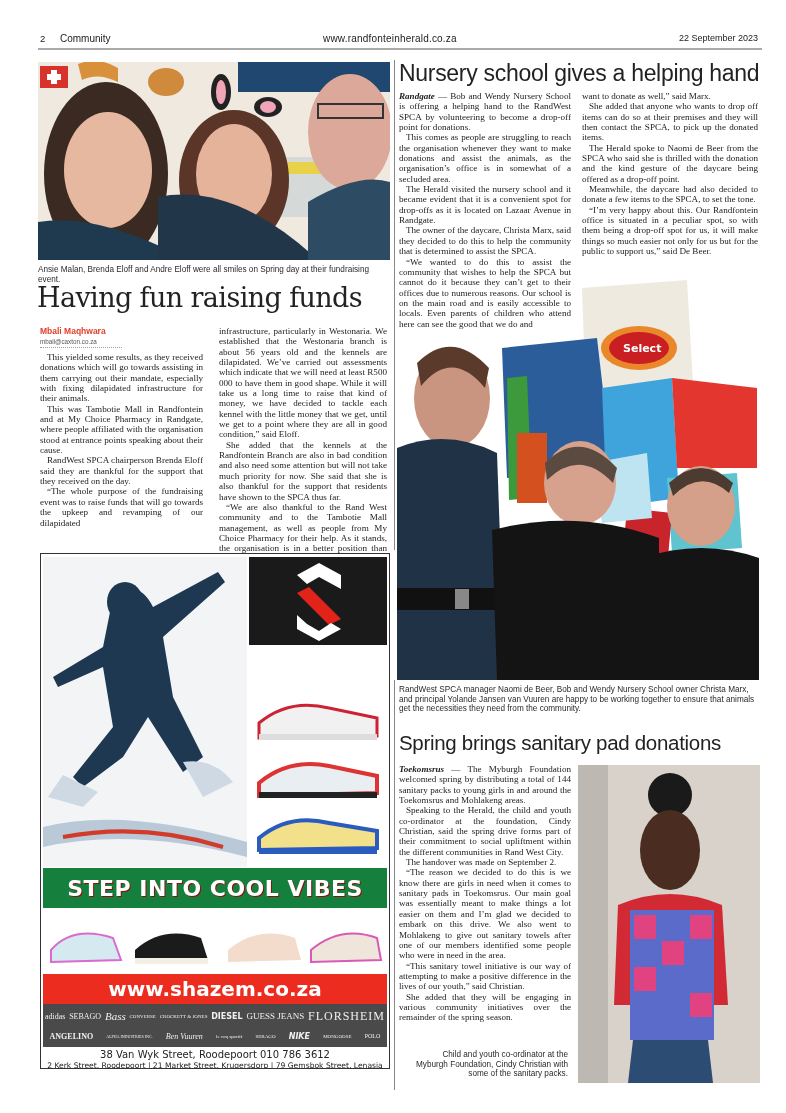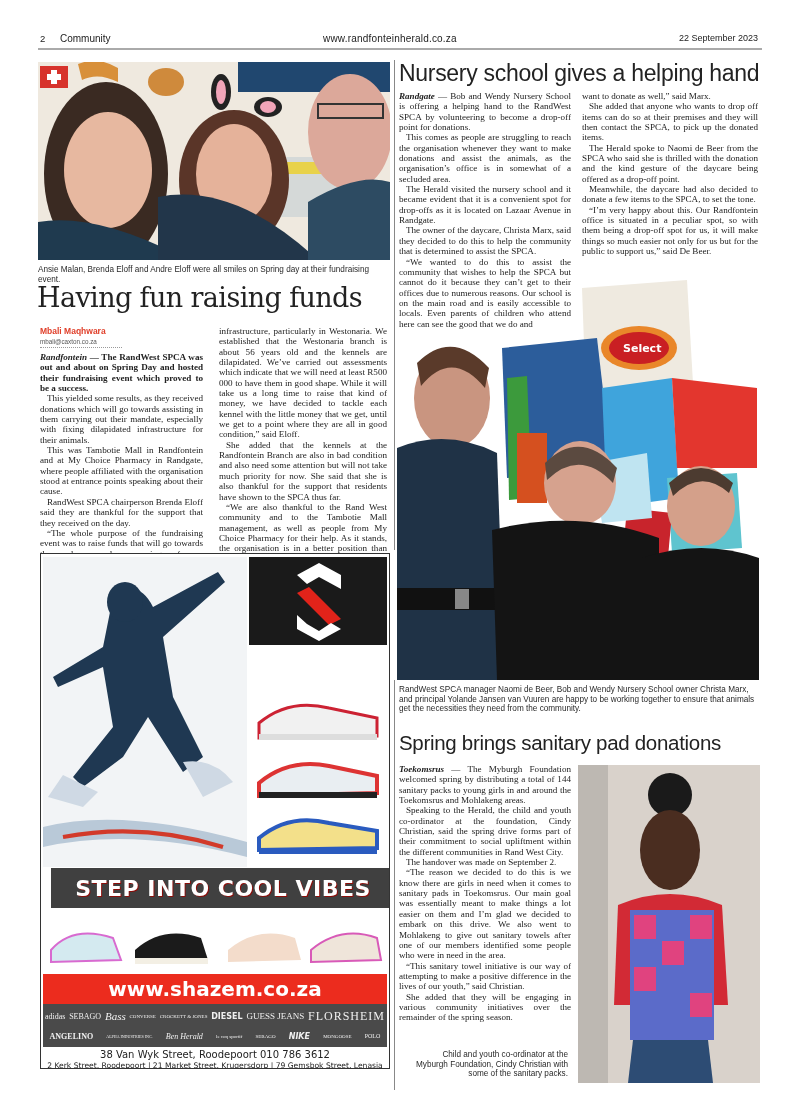--- a/index.html
+++ b/index.html
@@ -23,21 +23,21 @@
 .photo{overflow:hidden}
 .caption{font-family:"Liberation Sans",sans-serif;font-size:8.2px;line-height:9.6px;color:#2a2a2a}
 .h1-nurs{font-family:"Liberation Sans",sans-serif;font-size:23px;letter-spacing:-.3px;color:#222;white-space:nowrap}
 .h1-fun{font-family:"DejaVu Serif",serif;font-size:27px;letter-spacing:-.6px;color:#222;white-space:nowrap}
 .h1-spring{font-family:"Liberation Sans",sans-serif;font-size:20.5px;letter-spacing:-.3px;color:#222;white-space:nowrap}
 .byline{font-family:"Liberation Sans",sans-serif;font-weight:bold;font-size:8.5px;color:#e0402b}
 .email{font-family:"Liberation Sans",sans-serif;font-size:6.3px;color:#555;border-bottom:1px dotted #999;padding-bottom:2px;width:82px}
 
 .ad{left:40px;top:553px;width:350px;height:516px;border:1.5px solid #333;background:#fff;overflow:hidden}
 .ad .brandbox{position:absolute;left:208px;top:3px;width:138px;height:88px;background:#1a1a1a}
-.banner{position:absolute;left:10px;top:314px;width:344px;height:40px;background:#404040;display:flex;align-items:center;justify-content:center}
+.banner{position:absolute;left:2px;top:314px;width:344px;height:40px;background:#15803d;display:flex;align-items:center;justify-content:center}
 .banner span{font-family:"DejaVu Sans",sans-serif;font-weight:bold;font-size:22px;color:#fff;letter-spacing:.5px;text-shadow:1px 1px 0 #8b0e0a}
 .urlbar{position:absolute;left:2px;top:420px;width:344px;height:30px;background:#ec2c1e;display:flex;align-items:center;justify-content:center}
 .urlbar span{font-family:"DejaVu Sans",sans-serif;font-weight:bold;font-size:20px;color:#fff}
 .logos{position:absolute;left:2px;top:450px;width:344px;height:43px;background:#4a4a4a;color:#f0f0f0;font-family:"Liberation Serif",serif}
 .logos .row{position:absolute;left:0;width:100%;height:20px;display:flex;align-items:center;justify-content:space-around}
 .logos .lg{font-size:8px;white-space:nowrap}
 .address{position:absolute;left:2px;top:495px;width:344px;text-align:center;font-family:"DejaVu Sans",sans-serif;color:#222}
 .address .a1{font-size:10px}
 .address .a2{font-size:7.6px;margin-top:1px}
 </style>
@@ -82,21 +82,20 @@
   </svg>
 </div>
 
 <div class="abs caption" style="left:38px;top:265px;width:352px;">Ansie Malan, Brenda Eloff and Andre Eloff were all smiles on Spring day at their fundraising event.</div>
 <div class="abs h1-fun" style="left:37px;top:282px;">Having fun raising funds</div>
 
 <div class="abs byline" style="left:40px;top:326px;">Mbali Maqhwara</div>
 <div class="abs email" style="left:40px;top:338px;">mbali@caxton.co.za</div>
 
 <div class="abs col" style="left:40px;top:352px;width:163px;">
-  <p class="first" style="font-weight:bold"><i>Randfontein</i><span> — The RandWest SPCA was out and about on Spring Day and hosted their fundraising event which proved to be a success.</span></p>
   <p>This yielded some results, as they received donations which will go towards assisting in them carrying out their mandate, especially with fixing dilapidated infrastructure for their animals.</p>
   <p>This was Tambotie Mall in Randfontein and at My Choice Pharmacy in Randgate, where people affiliated with the organisation stood at entrance points speaking about their cause.</p>
   <p>RandWest SPCA chairperson Brenda Eloff said they are thankful for the support that they received on the day.</p>
   <p>“The whole purpose of the fundraising event was to raise funds that will go towards the upkeep and revamping of our dilapidated</p>
 </div>
 
 <div class="abs col" style="left:219px;top:326px;width:168px;">
   <p class="first">infrastructure, particularly in Westonaria. We established that the Westonaria branch is about 56 years old and the kennels are dilapidated. We’ve carried out assessments which indicate that we will need at least R500 000 to have them in good shape. While it will take us a long time to raise that kind of money, we have decided to tackle each kennel with the little money that we get, until we get to a point where they are all in good condition,” said Eloff.</p>
   <p>She added that the kennels at the Randfontein Branch are also in bad condition and also need some attention but will not take much priority for now. She said that she is also thankful for the support that residents have shown to the SPCA thus far.</p>
   <p>“We are also thankful to the Rand West community and to the Tambotie Mall management, as well as people from My Choice Pharmacy for their help. As it stands, the organisation is in a better position than before,” said Eloff.</p>
@@ -238,21 +237,21 @@
       <span class="lg" style="font-style:italic;font-size:11px">Bass</span>
       <span class="lg" style="font-size:5px">CONVERSE</span>
       <span class="lg" style="font-size:5px">CROCKETT &amp; JONES</span>
       <span class="lg" style="font-family:'DejaVu Sans',sans-serif;font-weight:bold">DIESEL</span>
       <span class="lg" style="font-size:9px">GUESS JEANS</span>
       <span class="lg" style="font-size:12px;letter-spacing:1px">FLORSHEIM</span>
     </div>
     <div class="row" style="top:22px">
       <span class="lg" style="font-weight:bold">ANGELINO</span>
       <span class="lg" style="font-size:4px">ALPHA INDUSTRIES INC.</span>
-      <span class="lg" style="font-style:italic">Ben Herald</span>
+      <span class="lg" style="font-style:italic">Ben Vuuren</span>
       <span class="lg" style="font-size:5px">le coq sportif</span>
       <span class="lg" style="font-size:5px">SEBAGO</span>
       <span class="lg" style="font-family:'DejaVu Sans',sans-serif;font-weight:bold;font-style:italic">NIKE</span>
       <span class="lg" style="font-size:5px">MONGOOSE</span>
       <span class="lg" style="font-size:6px">POLO</span>
     </div>
   </div>
   <div class="address">
     <div class="a1">38 Van Wyk Street, Roodepoort 010 786 3612</div>
     <div class="a2">2 Kerk Street, Roodepoort | 21 Market Street, Krugersdorp | 79 Gemsbok Street, Lenasia</div>

